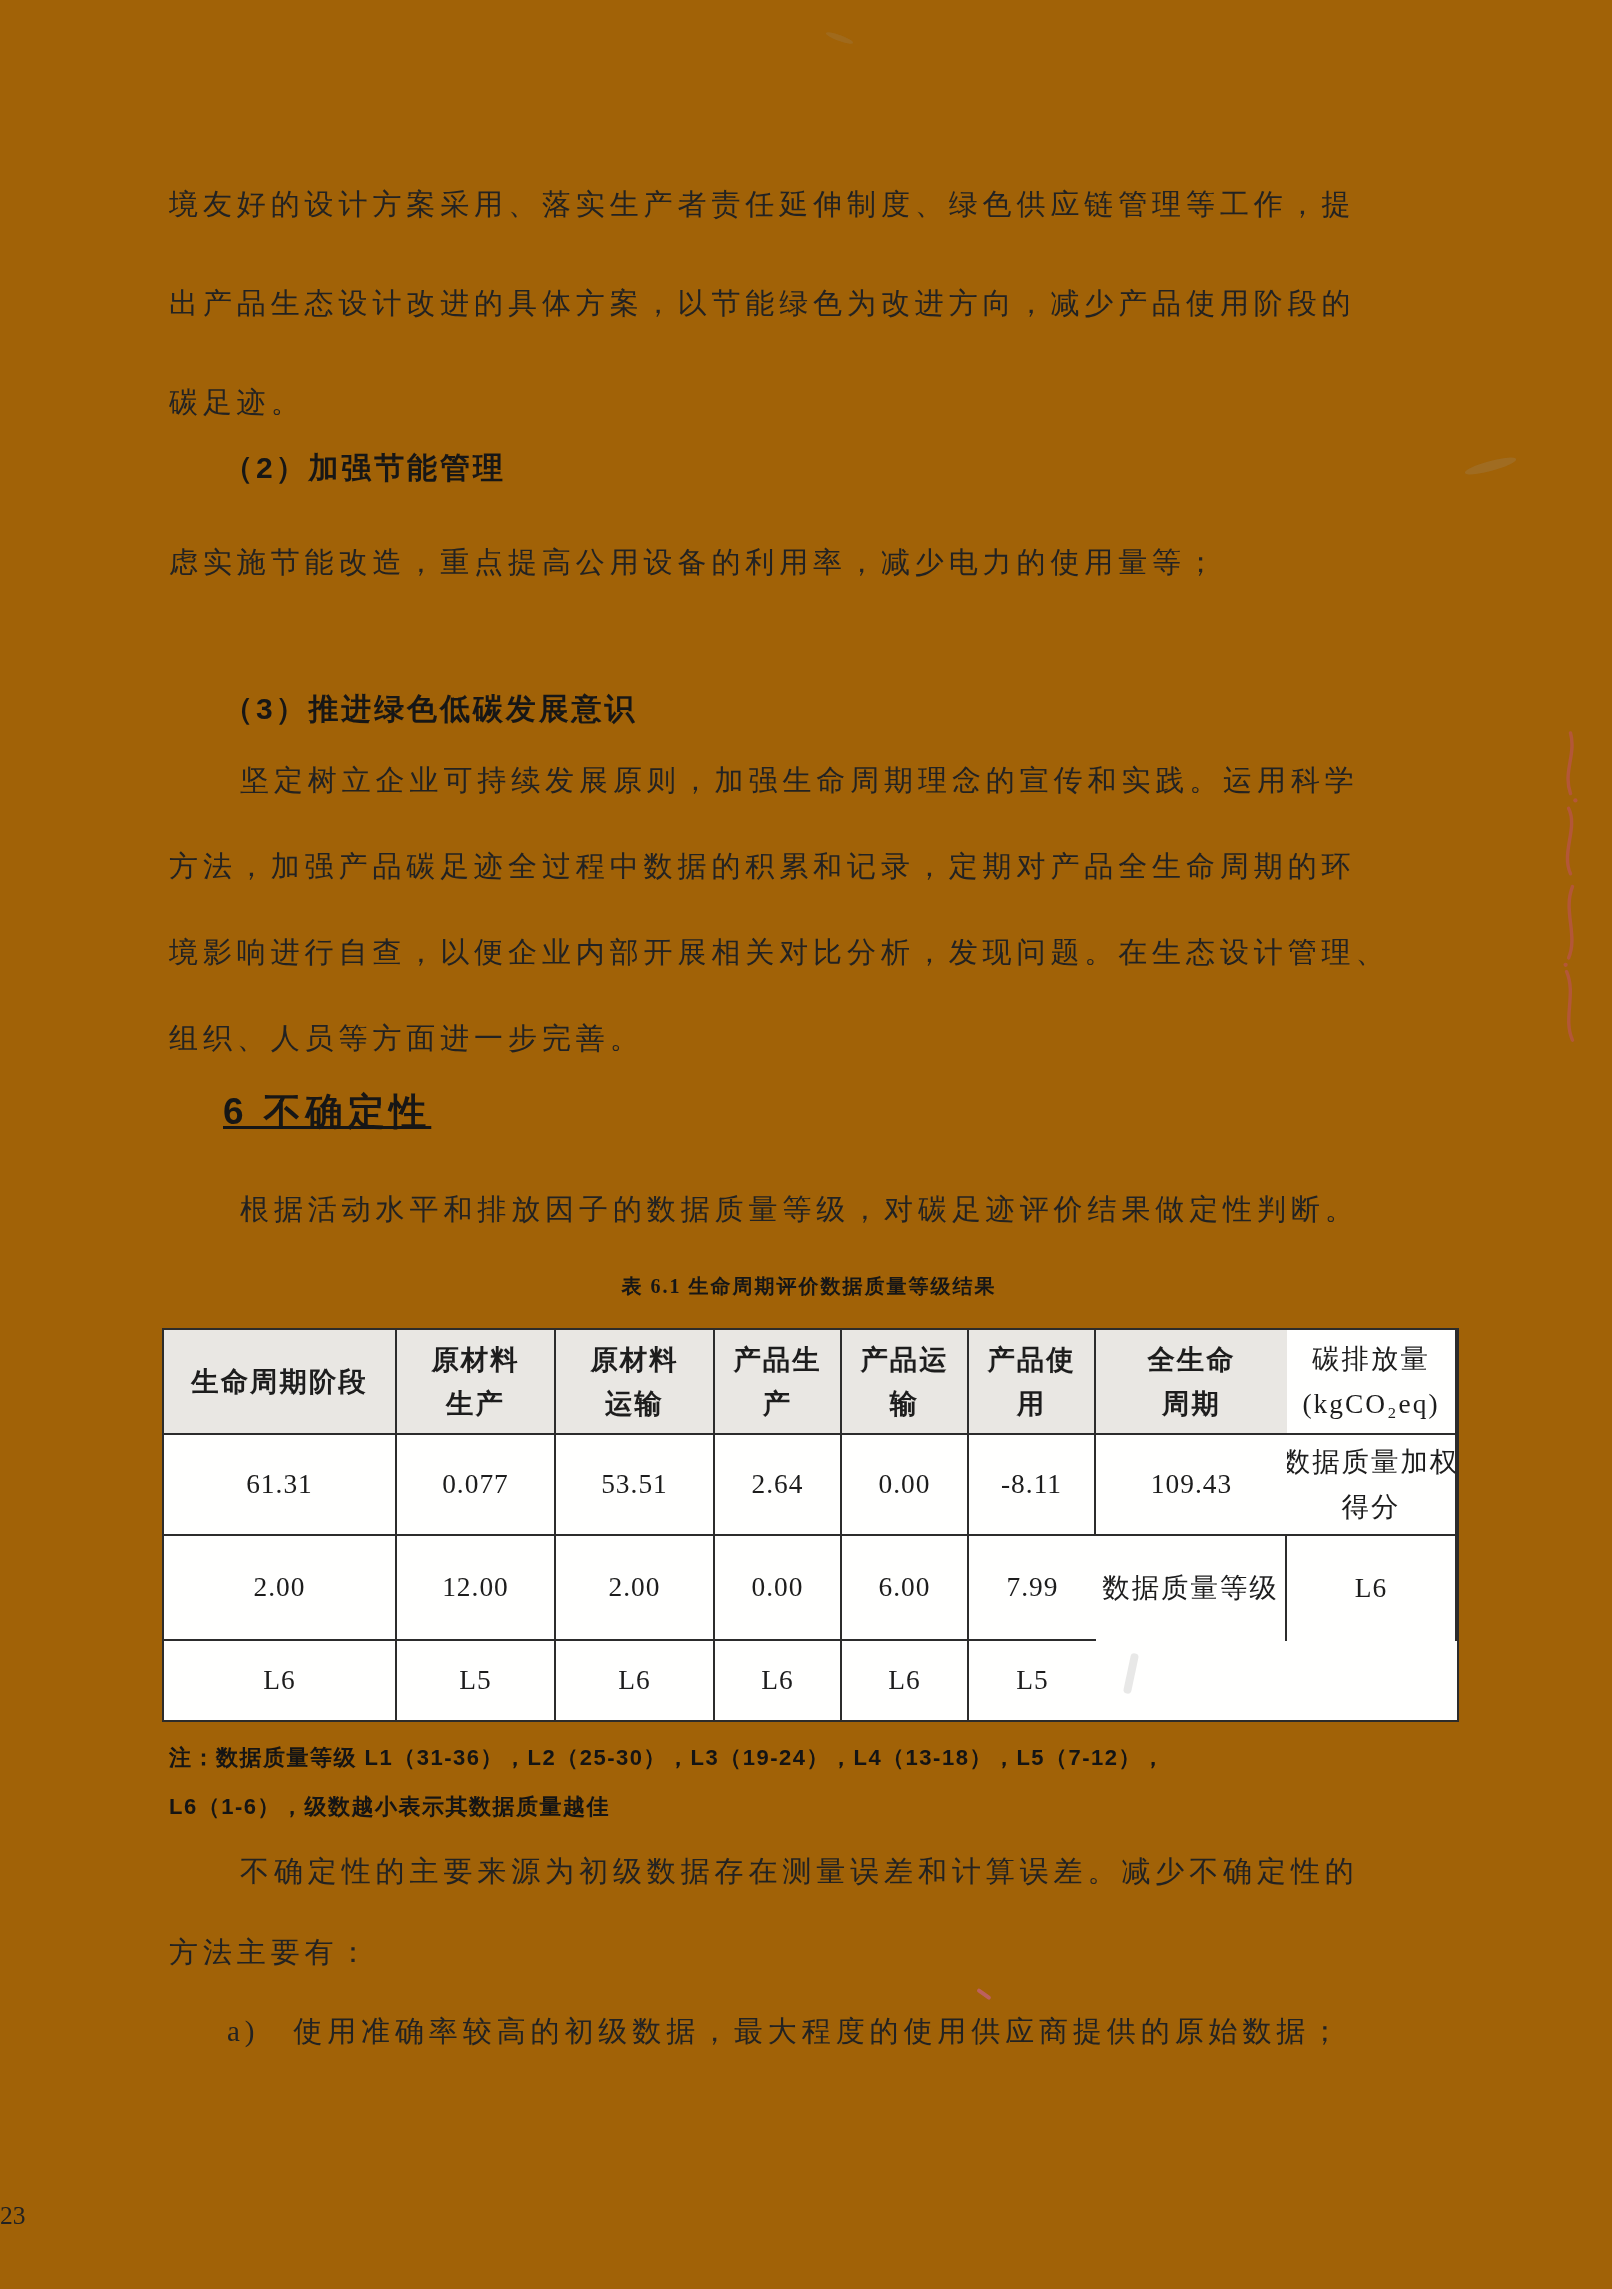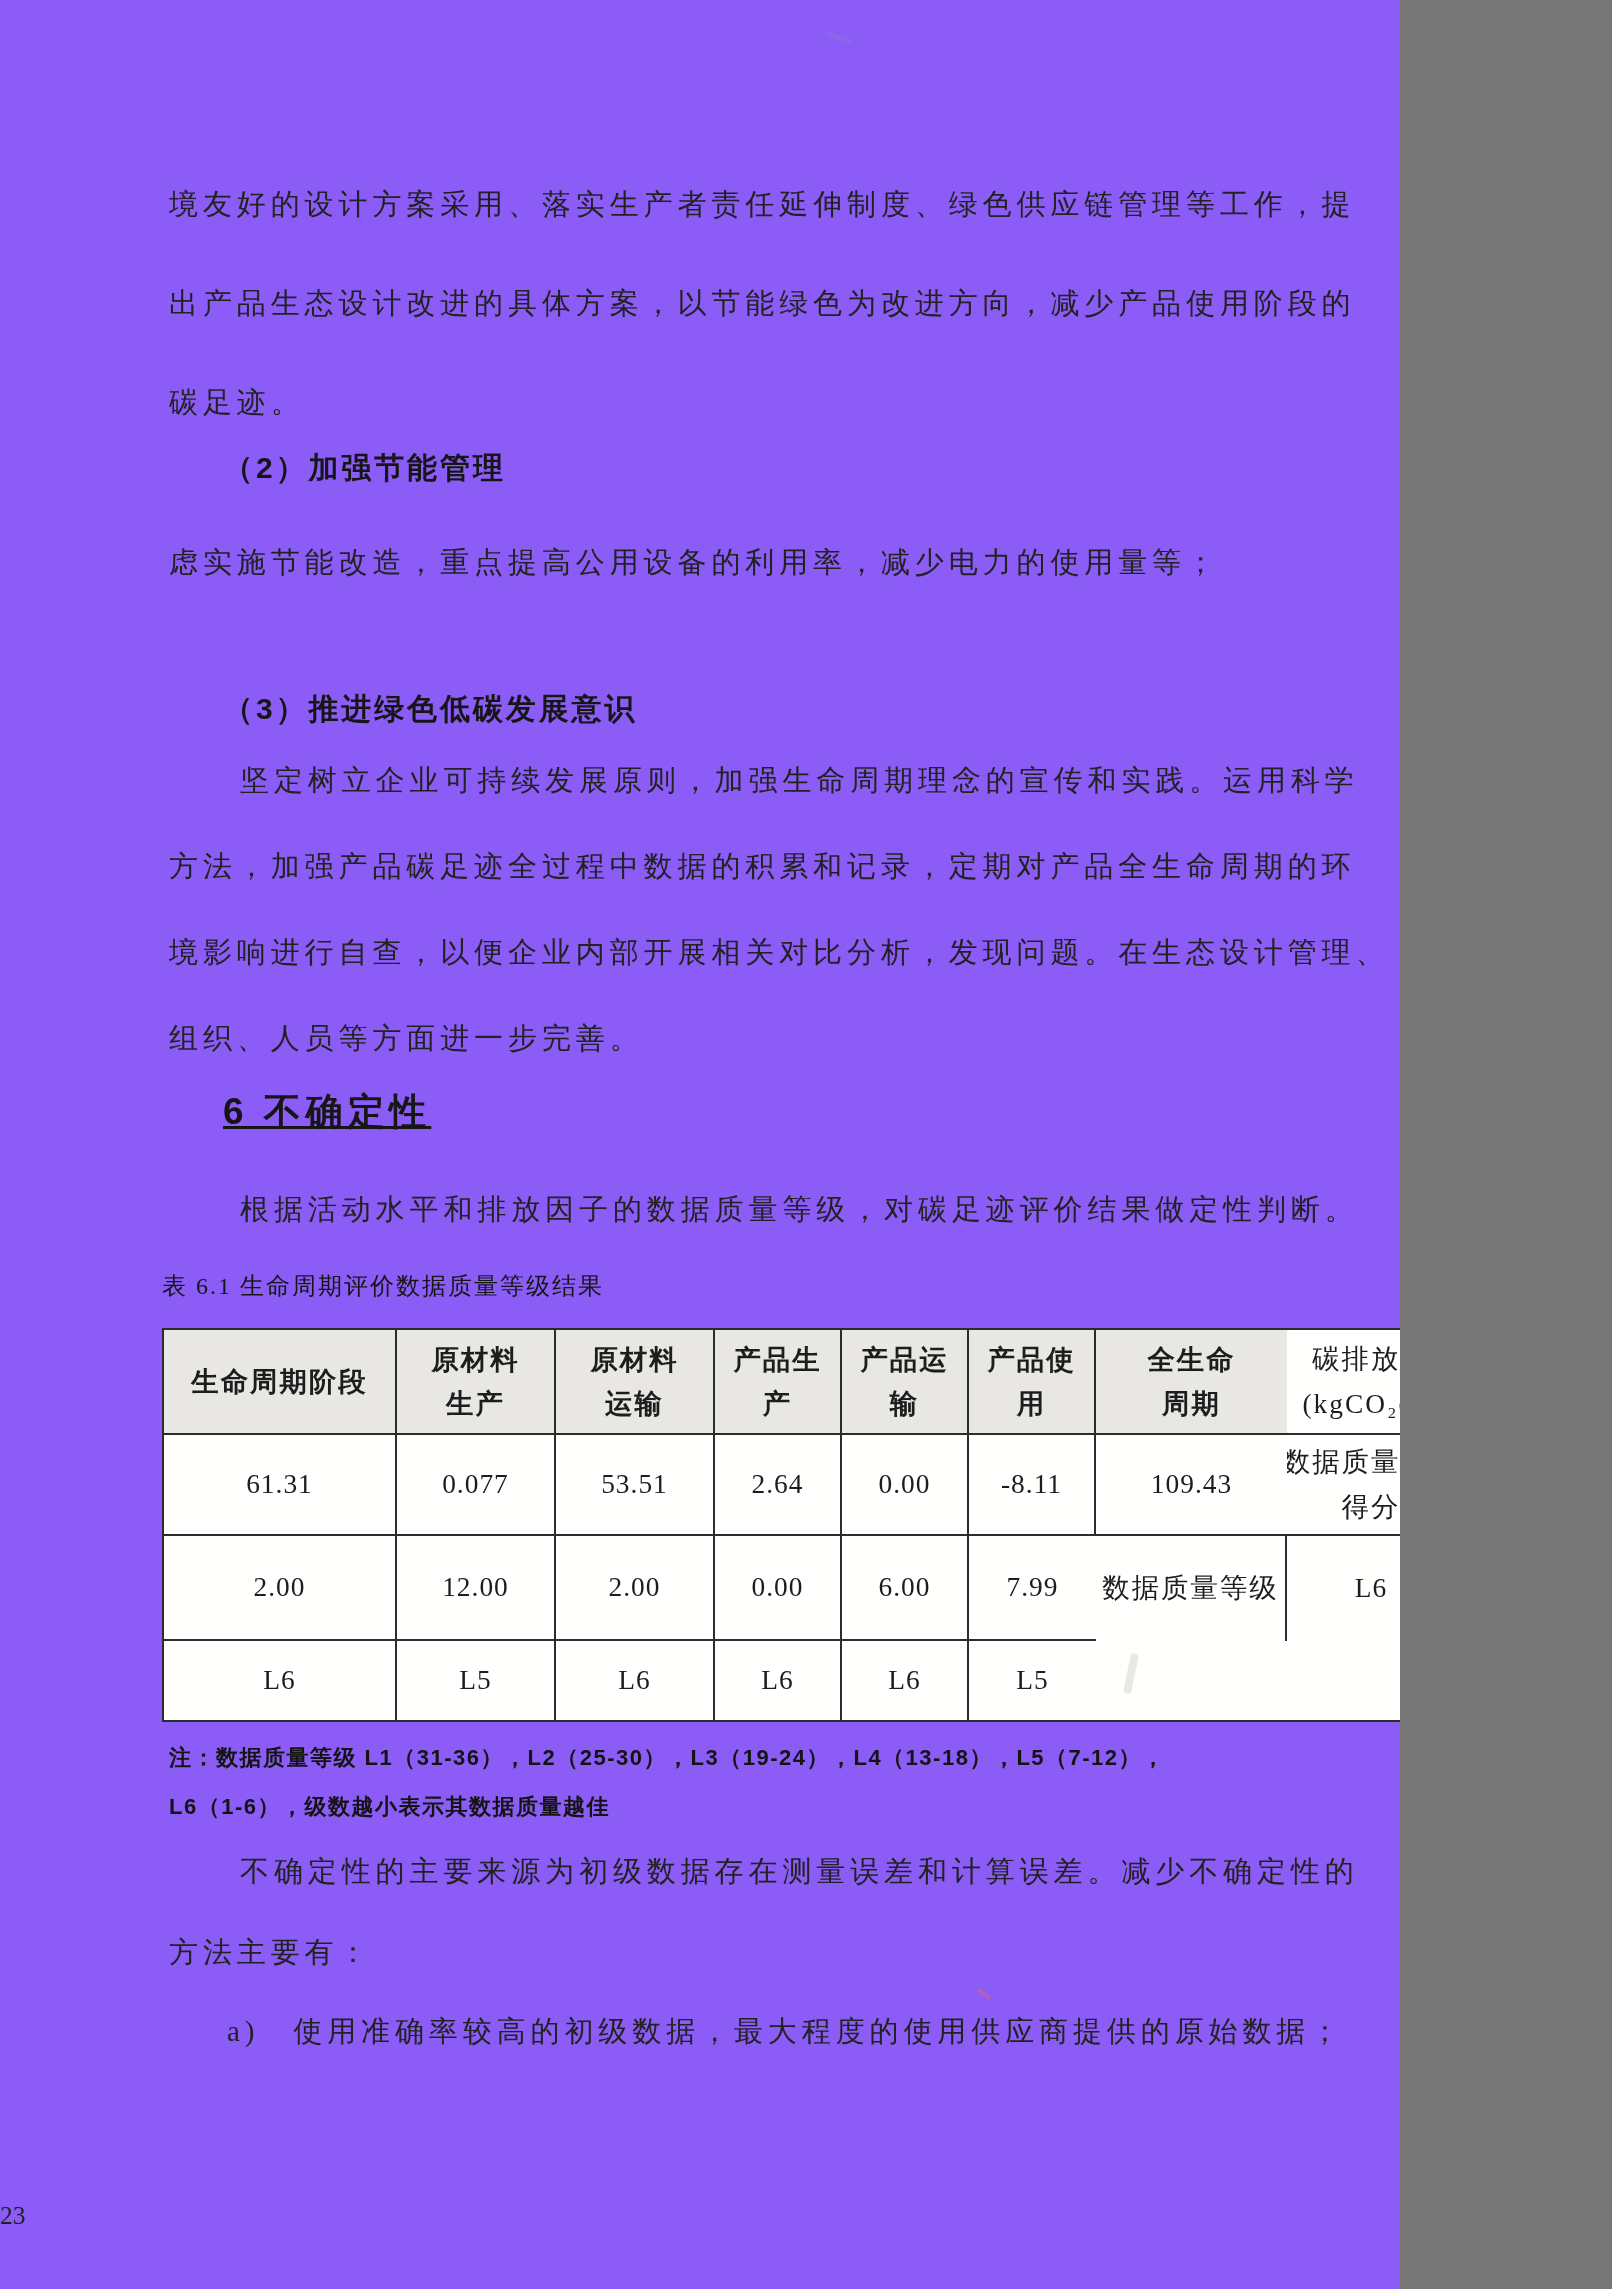--- a/index.html
+++ b/index.html
@@ -1,35 +1,35 @@
 <!DOCTYPE html>
 <html><head>
 <meta charset="utf-8">
 <style>
   html,body { margin:0; padding:0; background:#777; }
   .page {
-    position:relative; width:1400px; height:2290px;
-    background:#8b5cf6; overflow:hidden;
+    position:relative; width:1612px; height:2290px;
+    background:#a16207; overflow:hidden;
     font-family:"Liberation Serif","DejaVu Serif",serif;
     color:#222;
   }
   .block { position:absolute; }
   .line { font-size:29px; line-height:99px; letter-spacing:4.9px; white-space:nowrap; }
   .ind { padding-left:71px; }
   .hding {
     position:absolute; font-family:"Liberation Sans","DejaVu Sans",sans-serif;
     font-weight:bold; color:#161616; white-space:nowrap;
   }
   .h-sub { font-size:30px; line-height:98px; letter-spacing:2.9px; }
   .h-big { font-size:37px; line-height:98px; letter-spacing:4.9px; }
   .p3 .line { line-height:86px; }
   .pu .line { line-height:81px; }
   .tbl-title {
-    position:absolute; left:162px; top:1262px; width:1294px; 
-    font-weight:normal; font-size:24px; line-height:49px; letter-spacing:2px; color:#161616;
+    position:absolute; left:162px; top:1262px; width:1294px; text-align:center;
+    font-weight:bold; font-size:20px; line-height:49px; letter-spacing:2px; color:#161616;
   }
   .tbl {
     position:absolute; left:162px; top:1328px;
     display:grid;
     grid-template-columns:233px 159px 159px 127px 127px 127px 191px 170px;
     grid-template-rows:105px 101px 105px 79px;
     border:2.9px solid #2c2c2c; background:#fffffe; color:#1d1d1d;
   }
   .cell {
     border-right:2px solid #2c2c2c; border-bottom:2px solid #2c2c2c;

